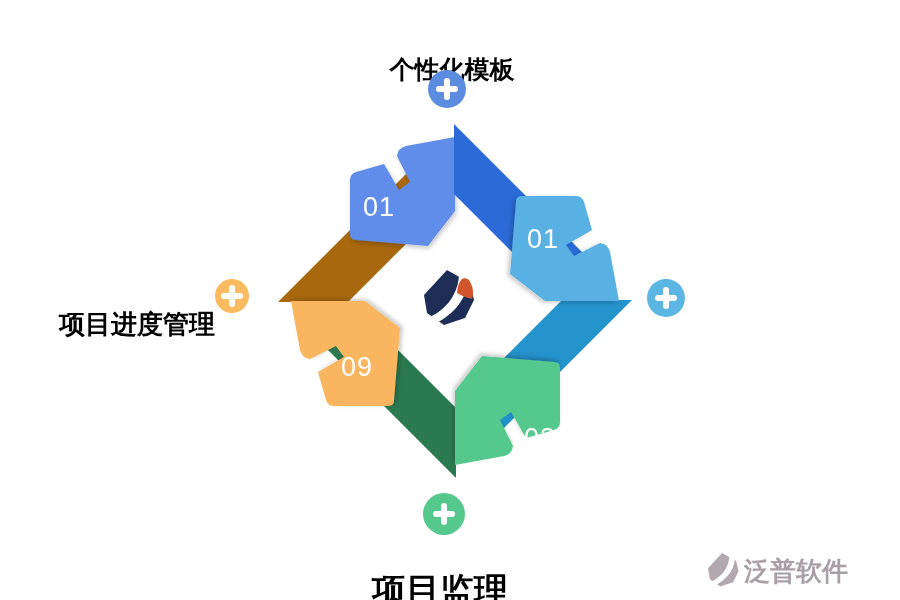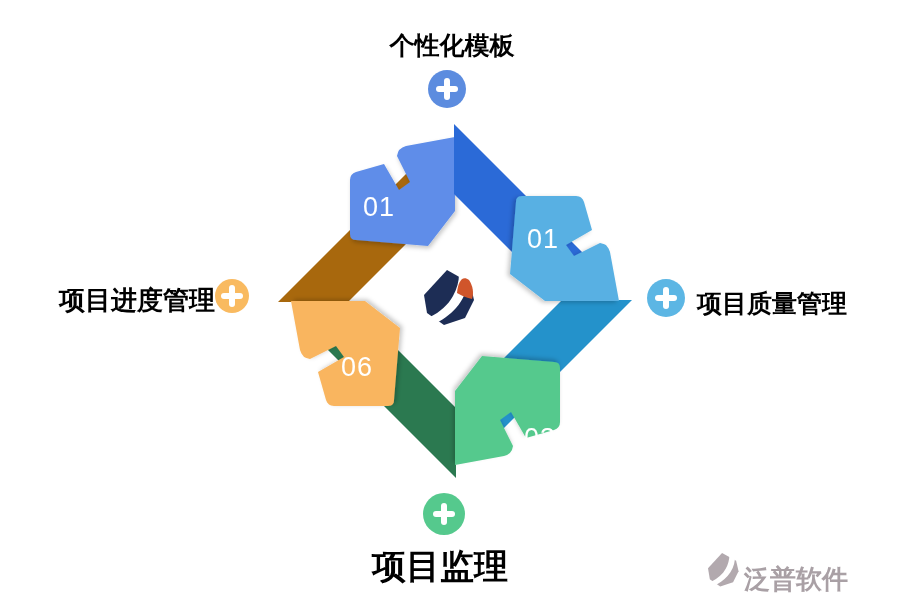--- a/index.html
+++ b/index.html
@@ -1,39 +1,39 @@
 <!DOCTYPE html>
 <html><head>
 <meta charset="utf-8">
 <style>
   html,body{margin:0;padding:0;background:#fff;}
   .stage{position:relative;width:900px;height:600px;background:#ffffff;overflow:hidden;
          font-family:"Liberation Sans","DejaVu Sans",sans-serif;}
   svg{position:absolute;left:0;top:0;}
   .ring-svg{width:900px;height:600px;}
-  .callout-label{position:absolute;color:#000;font-weight:bold;white-space:nowrap;}
+  .callout-label{position:absolute;color:#000;font-weight:bold;white-space:nowrap;margin-top:24px;}
   .label-top{left:452px;top:29px;transform:translateX(-50%);font-size:25px;}
   .label-right{left:697px;top:287px;font-size:25px;}
   .label-bottom{left:440px;top:544px;transform:translateX(-50%);font-size:34px;}
   .label-left{left:59px;top:283px;width:160px;font-size:26px;line-height:34px;
               white-space:normal;}
   .plus-badge{position:absolute;width:38px;height:38px;border-radius:50%;
               transform:translate(-50%,-50%);}
   .plus-badge .bar{position:absolute;left:50%;top:50%;background:#fff;border-radius:3px;}
   .plus-badge .bar-h{width:22px;height:6px;transform:translate(-50%,-50%);}
   .plus-badge .bar-v{width:6px;height:22px;transform:translate(-50%,-50%);}
   .badge-top{left:447px;top:89px;}
   .badge-right{left:666px;top:298px;}
   .badge-bottom{left:444px;top:514px;width:42px;height:42px;}
   .badge-left{left:232px;top:296px;width:34px;height:34px;}
   .step-number{position:absolute;color:#ffffff;font-size:27px;font-weight:500;
                transform:translate(-50%,-50%);letter-spacing:1px;}
   .watermark{position:absolute;right:5px;top:549px;width:200px;height:48px;}
   .wm-glyph{position:absolute;left:13px;top:3px;}
-  .wm-name{position:absolute;left:49px;top:13px;font-size:26px;font-weight:bold;color:#a9a0a5;}
+  .wm-name{position:absolute;left:49px;top:5px;font-size:26px;font-weight:bold;color:#a9a0a5;}
   .wm-url{position:absolute;left:18px;top:29px;font-size:15px;font-weight:bold;
           color:#e0958f;font-family:"Liberation Serif","DejaVu Serif",serif;letter-spacing:.5px;}
   .center-logo{left:424px;top:269px;}
 </style>
 </head>
 <body>
 
 <div class="stage">
 
   <svg class="ring-svg" viewBox="0 0 900 600">
@@ -58,24 +58,23 @@
         <g transform="rotate(-270 455 301)">
           <path d="M430,150 L278,302 L348,302 L448,202 Z" fill="#2b6ad7"></path>
           <path d="M455,137 L406,146 Q398,148 397,156 L410,182 L399,190 L384,164 L356,172 Q350,174 350,180 L350,234 Q350,240 356,240 L428,246 L455,211 Z" fill="#58b0e3" filter="url(#soft)"></path>
         </g>
       </g>
   </svg>
 
   <div class="step-number" id="num-01" style="left: 379px; top: 207px; text-align: center;">01</div>
   <div class="step-number" id="num-02" style="left: 543px; top: 239px;">01</div>
   <div class="step-number" id="num-03" style="left: 540px; top: 390px; margin-top: 48px;">03</div>
-  <div class="step-number" id="num-04" style="left: 357px; top: 367px;">06</div>
+  <div class="step-number" id="num-04" style="left: 357px; top: 367px;">09</div>
 
   <div class="callout-label label-top">个性化模板</div>
-  <div class="callout-label label-right">项目质量管理</div>
   <div class="callout-label label-bottom">项目监理</div>
   <div class="callout-label label-left">项目进度管理</div>
 
   <div class="plus-badge badge-top" id="badge-top" style="background: rgb(92, 140, 223);">
     <span class="bar bar-h"></span>
     <span class="bar bar-v"></span>
   </div>
   <div class="plus-badge badge-right" id="badge-right" style="background: rgb(92, 182, 228);">
     <span class="bar bar-h"></span>
     <span class="bar bar-v"></span>

